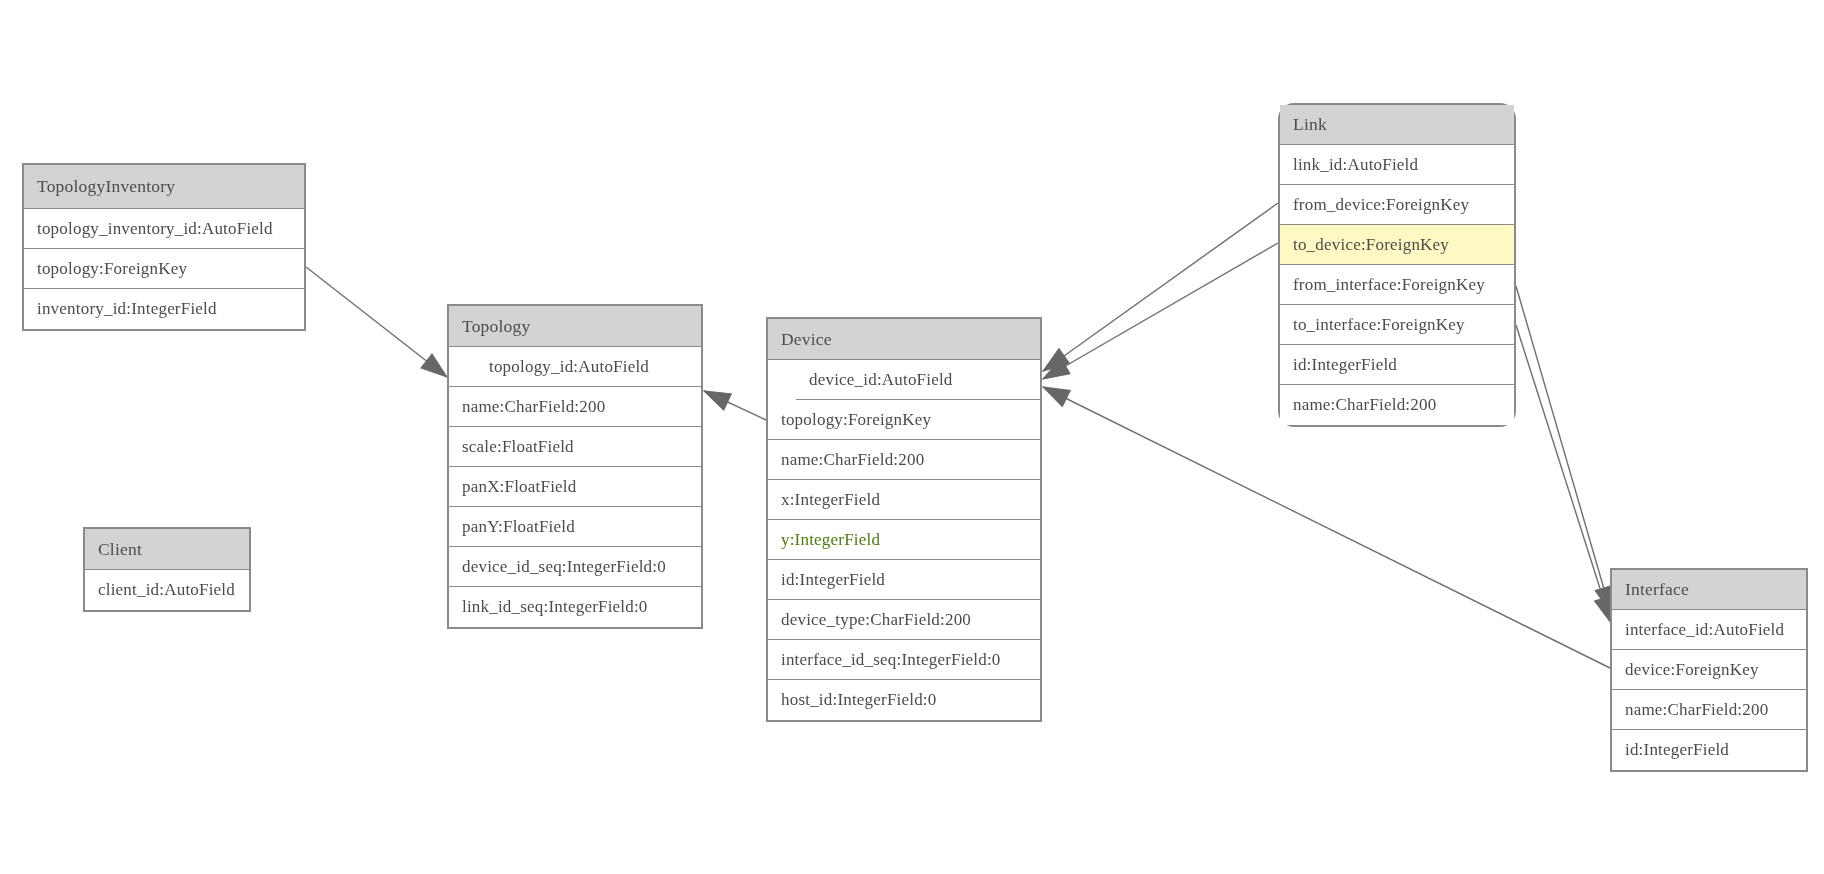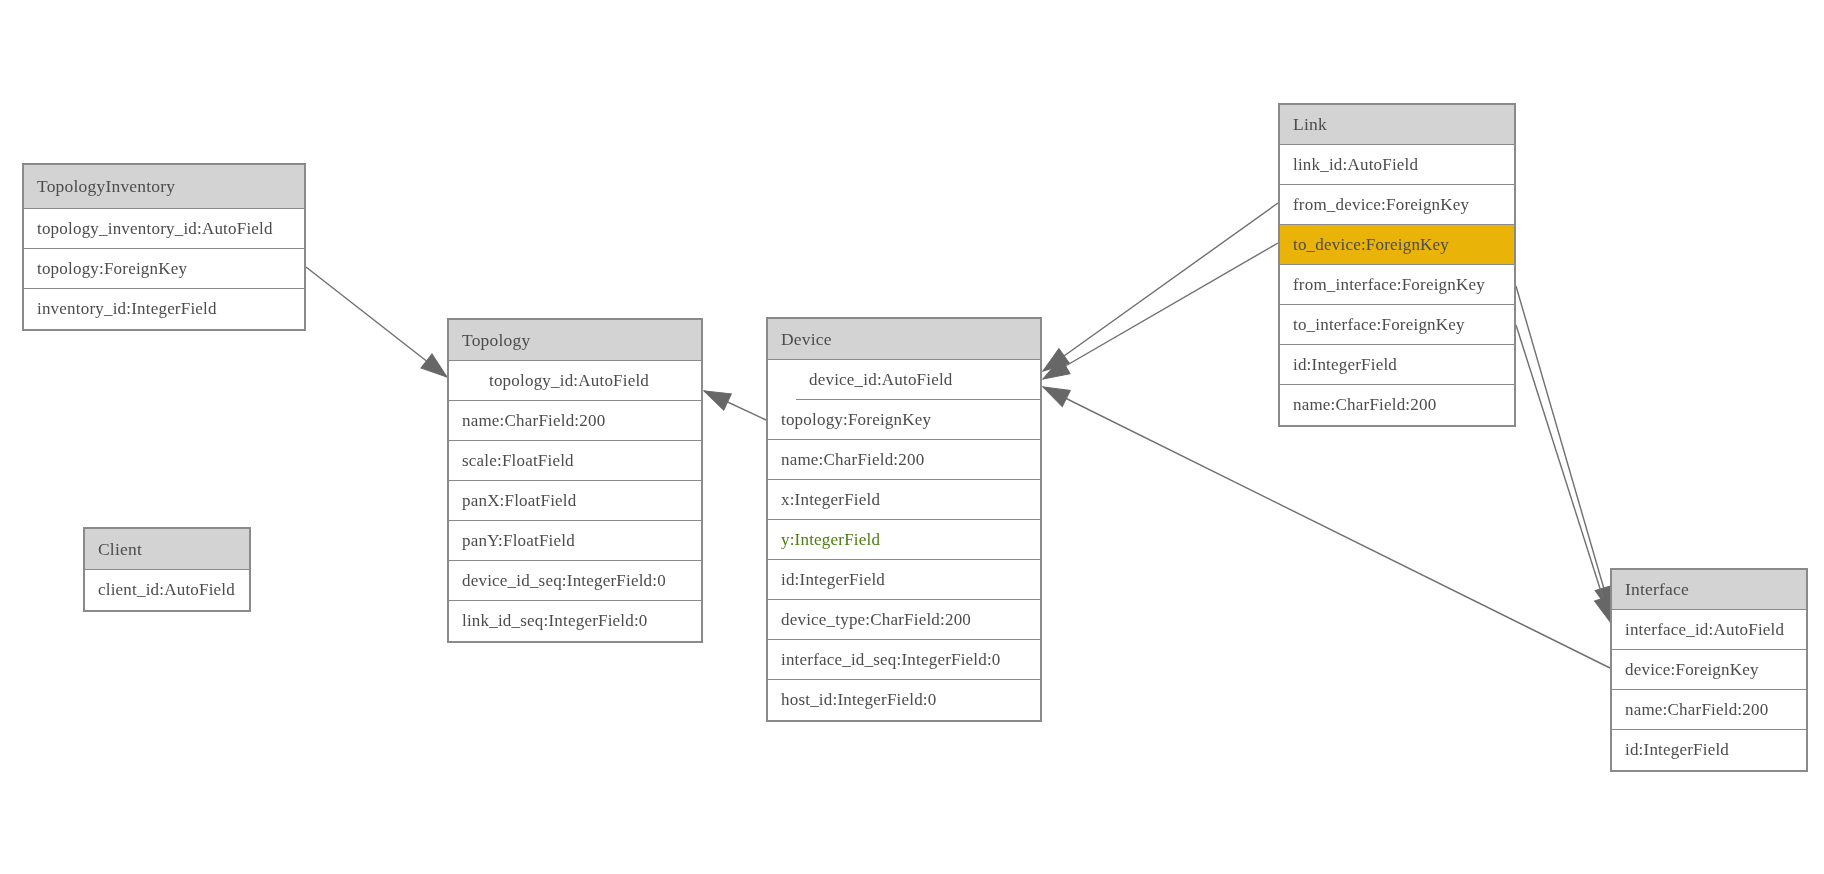--- a/index.html
+++ b/index.html
@@ -73,21 +73,21 @@
         <line x1="1610" y1="668" x2="1043" y2="387" stroke="#6f6f6f" stroke-width="1.4" marker-end="url(#arrowhead)"></line>
       </g>
   </svg>
   <div id="tables-layer">
       <div class="tbl" style="left: 22px; top: 163px; width: 284px; border-color: rgb(138, 138, 138);">
         <div class="hdr" style="height: 44px; background: rgb(211, 211, 211); border-bottom-color: rgb(138, 138, 138); color: rgb(76, 76, 76);">TopologyInventory</div>
         <div class="row" style="height: 40px; background: rgb(255, 255, 255); border-bottom-color: rgb(138, 138, 138); color: rgb(76, 76, 76); text-align: center;">topology_inventory_id:AutoField</div>
         <div class="row" style="height: 40px; background: rgb(255, 255, 255); border-bottom-color: rgb(138, 138, 138); color: rgb(76, 76, 76);">topology:ForeignKey</div>
         <div class="row" style="height: 40px; background: rgb(255, 255, 255); border-bottom-color: rgb(138, 138, 138); color: rgb(76, 76, 76);">inventory_id:IntegerField</div>
       </div>
-      <div class="tbl" style="left: 447px; top: 318px; width: 256px; border-color: rgb(138, 138, 138);">
+      <div class="tbl" style="left: 447px; top: 304px; width: 256px; border-color: rgb(138, 138, 138);">
         <div class="hdr" style="height: 41px; background: rgb(211, 211, 211); border-bottom-color: rgb(138, 138, 138); color: rgb(76, 76, 76);">Topology</div>
         <div class="row" style="height: 40px; background: rgb(255, 255, 255); border-bottom-color: rgb(138, 138, 138); color: rgb(76, 76, 76); padding-left: 40px;">topology_id:AutoField</div>
         <div class="row" style="height: 40px; background: rgb(255, 255, 255); border-bottom-color: rgb(138, 138, 138); color: rgb(76, 76, 76);">name:CharField:200</div>
         <div class="row" style="height: 40px; background: rgb(255, 255, 255); border-bottom-color: rgb(138, 138, 138); color: rgb(76, 76, 76);">scale:FloatField</div>
         <div class="row" style="height: 40px; background: rgb(255, 255, 255); border-bottom-color: rgb(138, 138, 138); color: rgb(76, 76, 76);">panX:FloatField</div>
         <div class="row" style="height: 40px; background: rgb(255, 255, 255); border-bottom-color: rgb(138, 138, 138); color: rgb(76, 76, 76);">panY:FloatField</div>
         <div class="row" style="height: 40px; background: rgb(255, 255, 255); border-bottom-color: rgb(138, 138, 138); color: rgb(76, 76, 76);">device_id_seq:IntegerField:0</div>
         <div class="row" style="height: 40px; background: rgb(255, 255, 255); border-bottom-color: rgb(138, 138, 138); color: rgb(76, 76, 76);">link_id_seq:IntegerField:0</div>
       </div>
       <div class="tbl" style="left: 83px; top: 527px; width: 168px; border-color: rgb(138, 138, 138);">
@@ -99,25 +99,25 @@
         <div class="row" style="height: 40px; background: rgb(255, 255, 255); border-bottom-color: rgb(138, 138, 138); color: rgb(76, 76, 76); margin-left: 28px;">device_id:AutoField</div>
         <div class="row" style="height: 40px; background: rgb(255, 255, 255); border-bottom-color: rgb(138, 138, 138); color: rgb(76, 76, 76);">topology:ForeignKey</div>
         <div class="row" style="height: 40px; background: rgb(255, 255, 255); border-bottom-color: rgb(138, 138, 138); color: rgb(76, 76, 76);">name:CharField:200</div>
         <div class="row" style="height: 40px; background: rgb(255, 255, 255); border-bottom-color: rgb(138, 138, 138); color: rgb(76, 76, 76);">x:IntegerField</div>
         <div class="row" style="height: 40px; background: rgb(255, 255, 255); border-bottom-color: rgb(138, 138, 138); color: #4d7c0f;">y:IntegerField</div>
         <div class="row" style="height: 40px; background: rgb(255, 255, 255); border-bottom-color: rgb(138, 138, 138); color: rgb(76, 76, 76);">id:IntegerField</div>
         <div class="row" style="height: 40px; background: rgb(255, 255, 255); border-bottom-color: rgb(138, 138, 138); color: rgb(76, 76, 76);">device_type:CharField:200</div>
         <div class="row" style="height: 40px; background: rgb(255, 255, 255); border-bottom-color: rgb(138, 138, 138); color: rgb(76, 76, 76);">interface_id_seq:IntegerField:0</div>
         <div class="row" style="height: 40px; background: rgb(255, 255, 255); border-bottom-color: rgb(138, 138, 138); color: rgb(76, 76, 76);">host_id:IntegerField:0</div>
       </div>
-      <div class="tbl" style="left: 1278px; top: 103px; width: 238px; border-color: rgb(138, 138, 138);">
+      <div class="tbl" style="left: 1278px; top: 103px; width: 238px; border-color: rgb(138, 138, 138); border-radius: 16px;">
         <div class="hdr" style="height: 40px; background: rgb(211, 211, 211); border-bottom-color: rgb(138, 138, 138); color: rgb(76, 76, 76);">Link</div>
         <div class="row" style="height: 40px; background: rgb(255, 255, 255); border-bottom-color: rgb(138, 138, 138); color: rgb(76, 76, 76);">link_id:AutoField</div>
         <div class="row" style="height: 40px; background: rgb(255, 255, 255); border-bottom-color: rgb(138, 138, 138); color: rgb(76, 76, 76);">from_device:ForeignKey</div>
-        <div class="row" style="height: 40px; background: #eab308; border-bottom-color: rgb(138, 138, 138); color: rgb(76, 76, 76);">to_device:ForeignKey</div>
+        <div class="row" style="height: 40px; background: #fef9c3; border-bottom-color: rgb(138, 138, 138); color: rgb(76, 76, 76);">to_device:ForeignKey</div>
         <div class="row" style="height: 40px; background: rgb(255, 255, 255); border-bottom-color: rgb(138, 138, 138); color: rgb(76, 76, 76);">from_interface:ForeignKey</div>
         <div class="row" style="height: 40px; background: rgb(255, 255, 255); border-bottom-color: rgb(138, 138, 138); color: rgb(76, 76, 76);">to_interface:ForeignKey</div>
         <div class="row" style="height: 40px; background: rgb(255, 255, 255); border-bottom-color: rgb(138, 138, 138); color: rgb(76, 76, 76);">id:IntegerField</div>
         <div class="row" style="height: 40px; background: rgb(255, 255, 255); border-bottom-color: rgb(138, 138, 138); color: rgb(76, 76, 76);">name:CharField:200</div>
       </div>
       <div class="tbl" style="left: 1610px; top: 568px; width: 198px; border-color: rgb(138, 138, 138);">
         <div class="hdr" style="height: 40px; background: rgb(211, 211, 211); border-bottom-color: rgb(138, 138, 138); color: rgb(76, 76, 76);">Interface</div>
         <div class="row" style="height: 40px; background: rgb(255, 255, 255); border-bottom-color: rgb(138, 138, 138); color: rgb(76, 76, 76);">interface_id:AutoField</div>
         <div class="row" style="height: 40px; background: rgb(255, 255, 255); border-bottom-color: rgb(138, 138, 138); color: rgb(76, 76, 76);">device:ForeignKey</div>
         <div class="row" style="height: 40px; background: rgb(255, 255, 255); border-bottom-color: rgb(138, 138, 138); color: rgb(76, 76, 76);">name:CharField:200</div>

